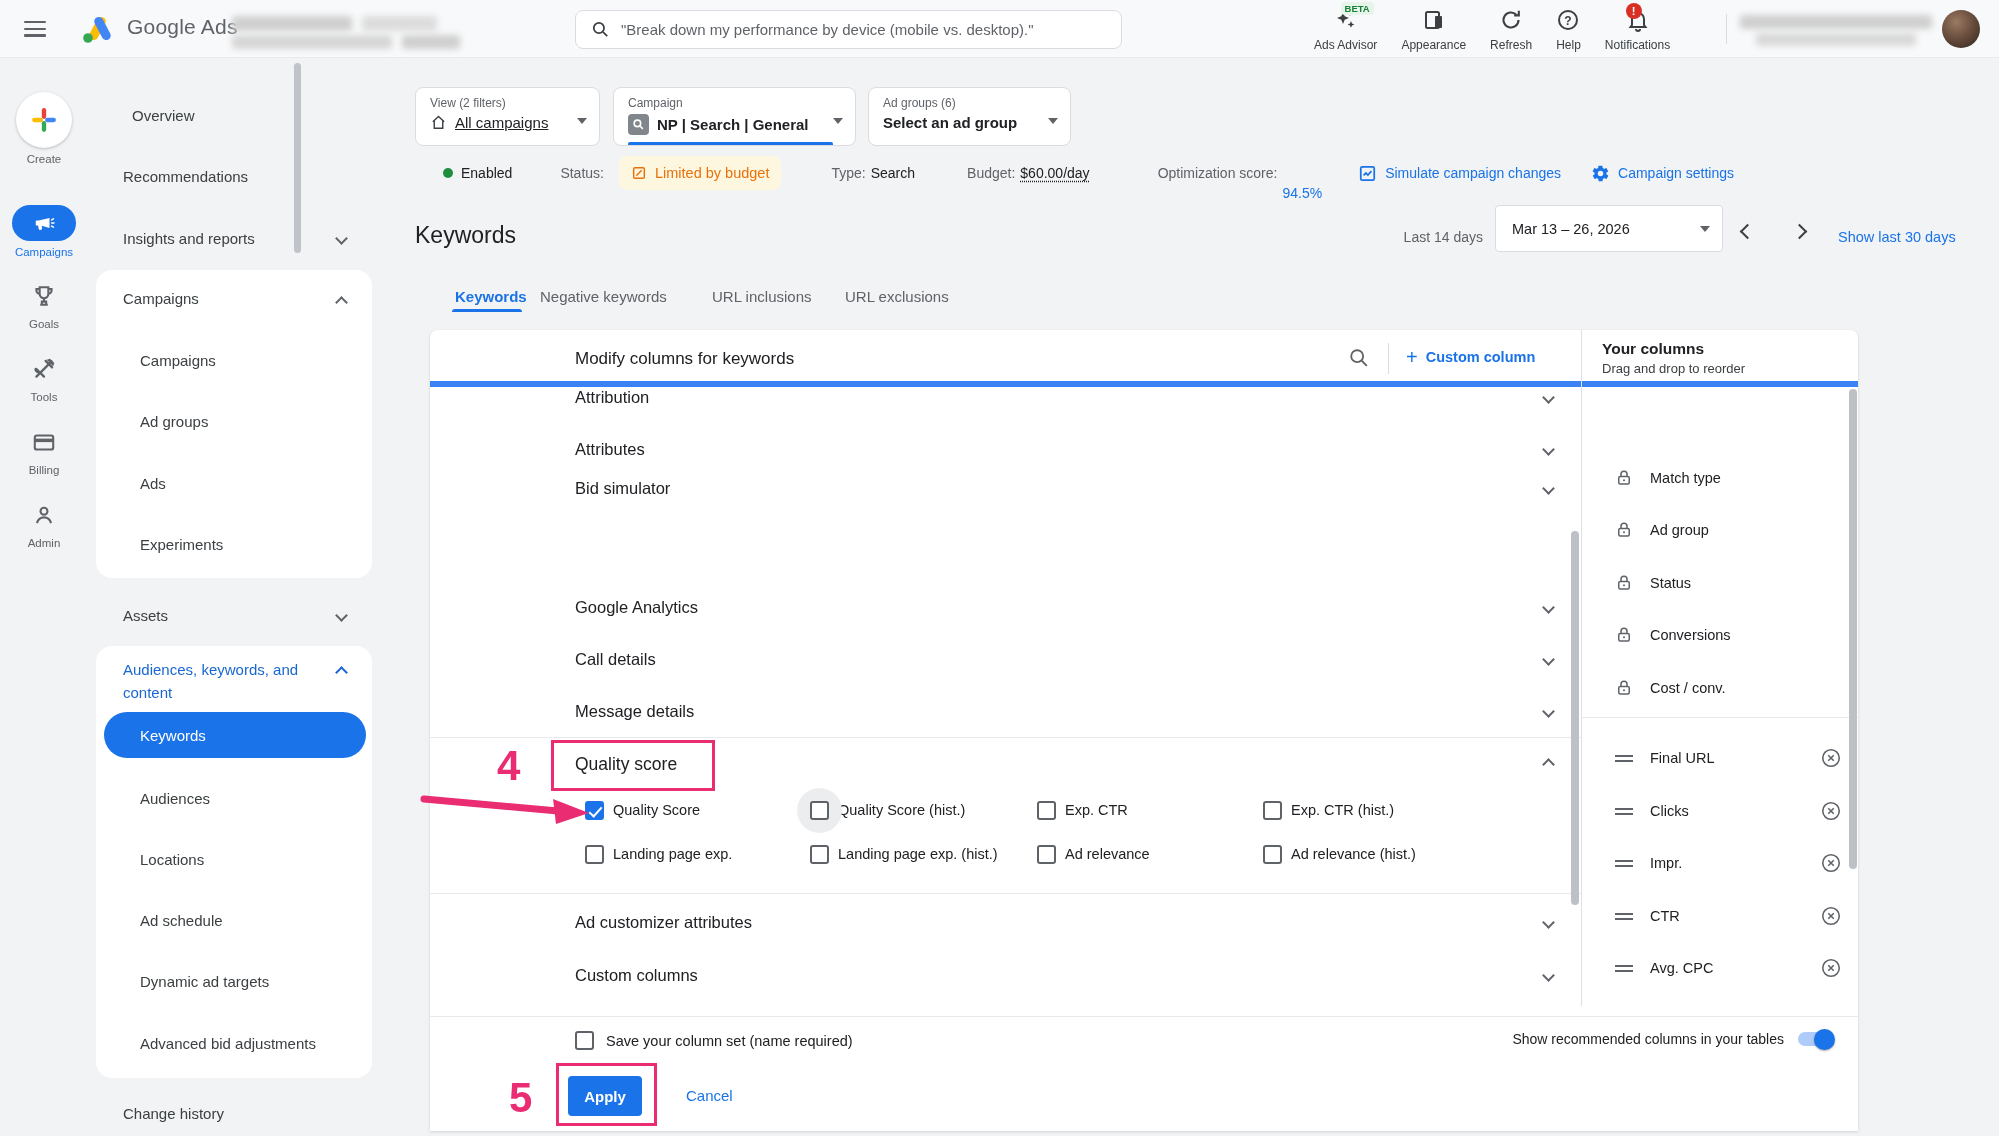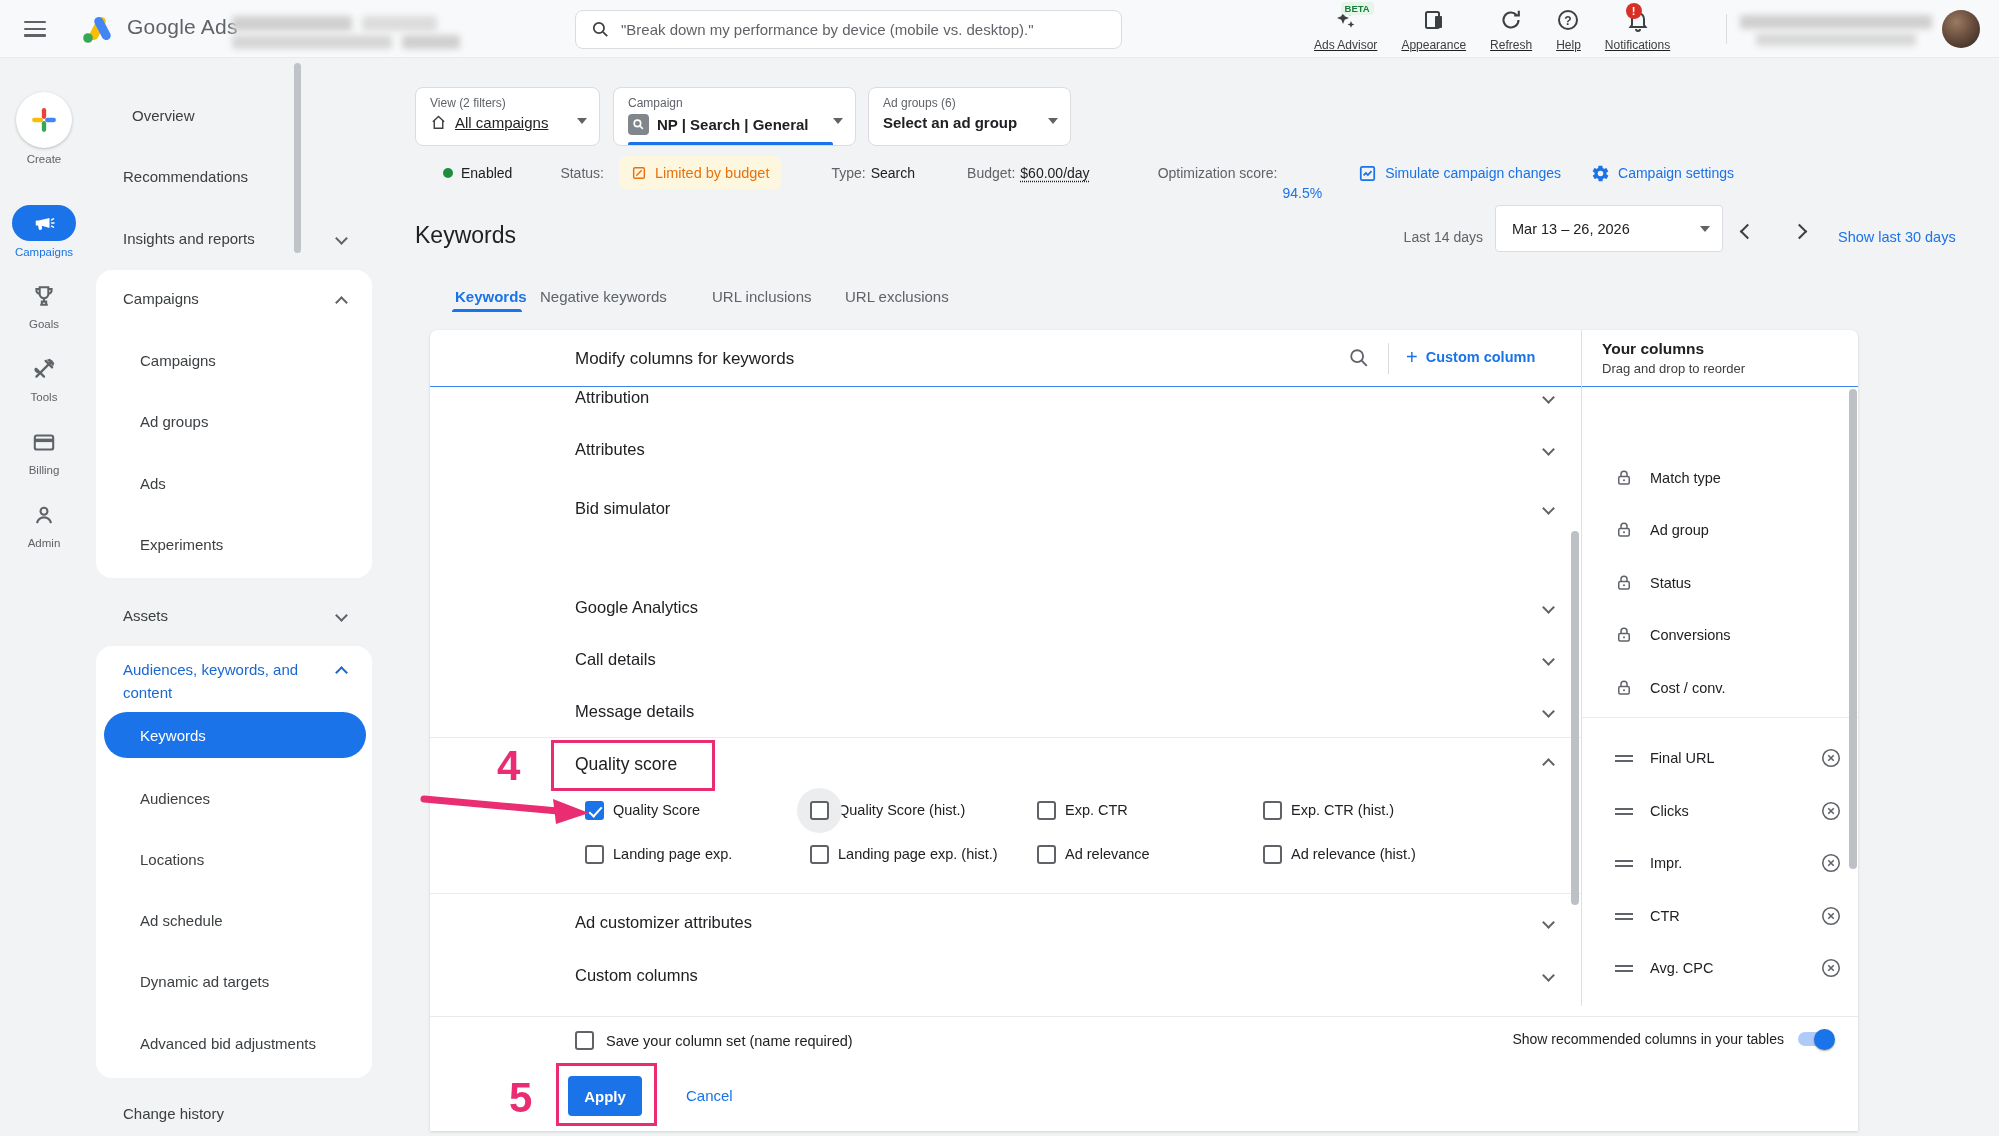--- a/index.html
+++ b/index.html
@@ -9,21 +9,21 @@
 
   
   .topbar { position:absolute; left:0; top:0; width:1999px; height:58px; background:#f8f9fa; border-bottom:1px solid #e8eaed; z-index:10; }
   .hamburger { position:absolute; left:24px; top:21px; width:22px; height:16px; cursor:pointer; }
   .hamburger span { display:block; height:2.4px; background:#5f6368; margin-bottom:4.3px; border-radius:1px; }
   .logo-mark { position:absolute; left:80px; top:13px; }
   .logo-text { position:absolute; left:127px; top:15px; font-size:21px; color:#5f6368; letter-spacing:.2px; }
   .blur-block { position:absolute; background:#cfcfcf; border-radius:3px; filter:blur(3px); }
   .search-bar { position:absolute; left:575px; top:10px; width:547px; height:39px; background:#fff; border:1px solid #dadce0; border-radius:8px; display:flex; align-items:center; gap:11px; padding:0 15px; }
   .search-ph { color:#5f6368; font-size:15px; white-space:nowrap; overflow:hidden; }
-  .tb-actions { position:absolute; left:1314px; top:8px; display:flex; gap:24px;text-decoration:underline; }
+  .tb-actions { position:absolute; left:1314px; top:8px; display:flex; gap:24px; }
   .tb-item { display:flex; flex-direction:column; align-items:center; gap:3px; font-size:12px; color:#3c4043; position:relative; cursor:pointer; }
   .beta-badge { position:absolute; top:-6px; right:-16px; font-size:9.5px; font-weight:bold; color:#188038; background:#e6f4ea; border-radius:4px; padding:1px 4px; }
   .notif-badge { position:absolute; top:-5px; right:8px; width:16px; height:16px; border-radius:50%; background:#d93025; color:#fff; font-size:11px; font-weight:bold; display:flex; align-items:center; justify-content:center; }
   .tb-divider { position:absolute; left:1726px; top:14px; width:1px; height:30px; background:#dadce0; }
   .avatar { position:absolute; left:1942px; top:10px; width:38px; height:38px; border-radius:50%; background:radial-gradient(circle at 38% 32%, #9a7a63 0%, #6b4f3e 45%, #2e241e 100%); cursor:pointer; }
 
   
   .rail-item { position:absolute; left:0; width:88px; display:flex; flex-direction:column; align-items:center; cursor:pointer; }
   .rail-label { font-size:11.5px; color:#5f6368; margin-top:5px; }
   .rail-label.active { color:#1a73e8; }
@@ -68,21 +68,21 @@
   .angle.right { transform:rotate(225deg); }
   .show-last { position:absolute; left:1838px; top:229px; font-size:14.5px; color:#1a73e8; cursor:pointer; }
 
   
   .tab { position:absolute; top:288px; font-size:15px; color:#5f6368; cursor:pointer; }
   .tab.active { color:#1a73e8; font-weight:bold; }
   .tab-underline { position:absolute; left:452px; top:309px; width:70px; height:3px; background:#1a73e8; border-radius:3px 3px 0 0; }
 
   
   .panel { position:absolute; left:430px; top:330px; width:1428px; height:801px; background:#fff; border-radius:8px 8px 0 0; box-shadow:0 1px 3px rgba(60,64,67,.18); }
-  .panel-header { position:absolute; left:0; top:0; width:1428px; height:57px; border-bottom:1px solid #3b82f6; }
+  .panel-header { position:absolute; left:0; top:0; width:1428px; height:57px; border-bottom:6px solid #3b82f6; }
   .panel-title { position:absolute; left:145px; top:19px; font-size:17px; color:#202124; }
   .ph-search { position:absolute; left:918px; top:17px; cursor:pointer; }
   .ph-vdiv { position:absolute; left:958px; top:13px; width:1px; height:31px; background:#dadce0; }
   .custom-col { position:absolute; left:976px; top:18px; display:flex; align-items:center; gap:8px; color:#1a73e8; font-size:14.5px; font-weight:bold; cursor:pointer; }
   .plus-glyph { font-size:20px; font-weight:normal; line-height:18px; }
   .vdiv { position:absolute; left:1151px; top:0; width:1px; height:676px; background:#e0e0e0; }
   .sec-row { position:absolute; left:0; width:1151px; height:52px; display:flex; align-items:center; padding-left:145px; padding-right:28px; font-size:16.5px; color:#202124; cursor:pointer; }
   .sec-row .chev { margin-left:auto; }
   .hdiv { position:absolute; background:#e8eaed; height:1px; }
 
@@ -404,21 +404,21 @@
     </div>
 
     <div class="sec-row" style="top:41px;">
         <span>Attribution</span>
         <span class="chev"></span>
       </div>
     <div class="sec-row" style="top:93px;">
         <span>Attributes</span>
         <span class="chev"></span>
       </div>
-    <div class="sec-row" style="top:152px;justify-content:flex-end;">
+    <div class="sec-row" style="top:132px;justify-content:flex-end;">
         <span>Bid simulator</span>
         <span class="chev"></span>
       </div>
     <div class="sec-row" style="top:251px;">
         <span>Google Analytics</span>
         <span class="chev"></span>
       </div>
     <div class="sec-row" style="top:303px;">
         <span>Call details</span>
         <span class="chev"></span>

